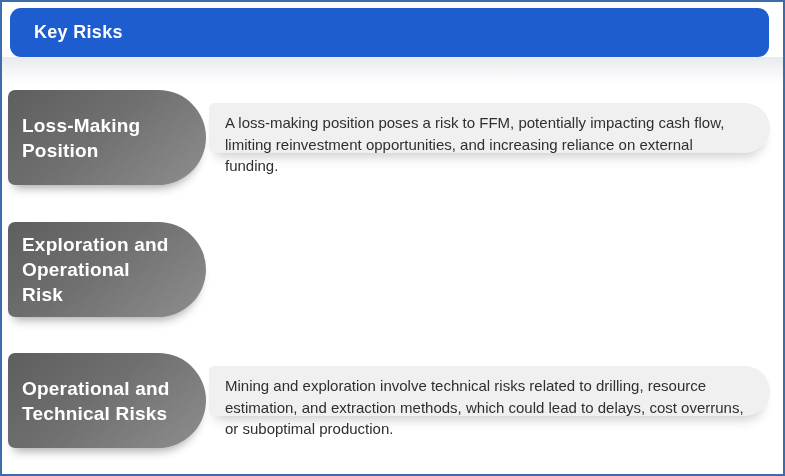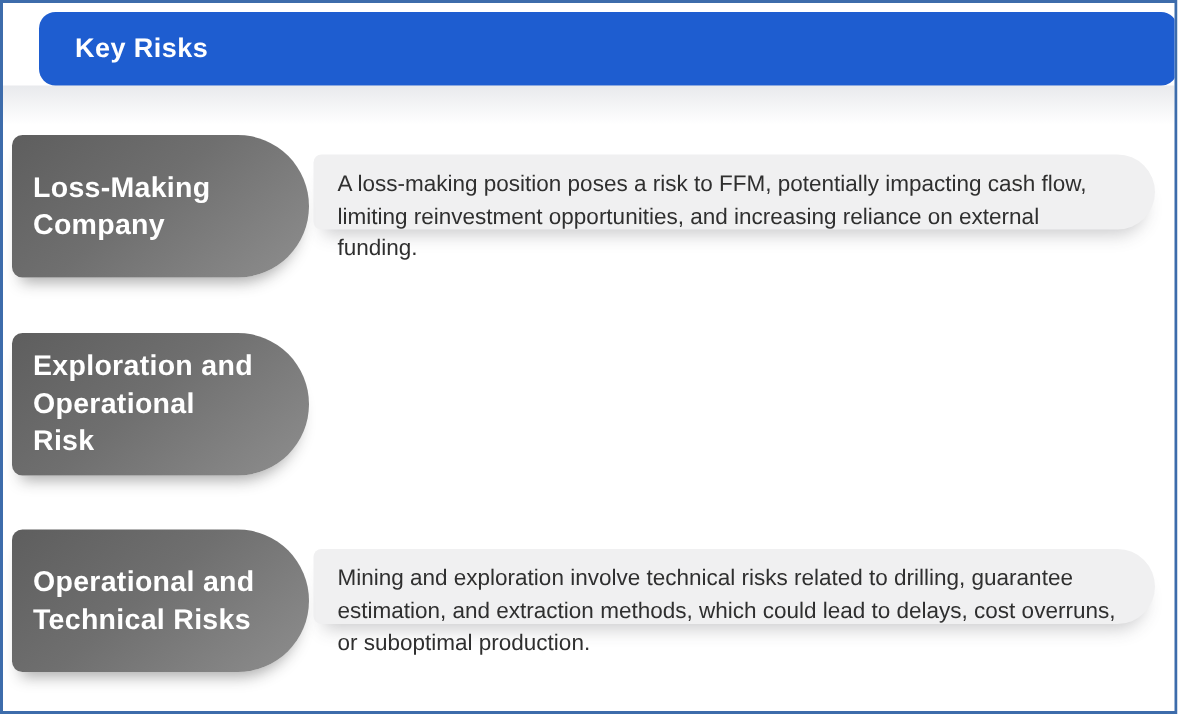--- a/index.html
+++ b/index.html
@@ -10,21 +10,21 @@
     box-sizing: border-box;
     border: 2px solid #3d6cab;
     background: #ffffff;
     overflow: hidden;
     font-family: "Liberation Sans", "DejaVu Sans", sans-serif;
   }
 
   
   .header-bar {
     position: absolute;
-    left: 24px;
+    left: 8px;
     top: 6px;
     width: 759px;
     height: 49px;
     background: #1e5dd0;
     border-radius: 11px;
     display: flex;
     align-items: center;
     padding-left: 24px;
     box-sizing: border-box;
   }
@@ -117,33 +117,33 @@
   <div class="header-bar">
     <span class="header-title">Key Risks</span>
   </div>
   <div class="header-shadow"></div>
 
   <div class="risk-row r1">
     <div class="risk-box">
       <p>A loss-making position poses a risk to FFM, potentially impacting cash flow, limiting reinvestment opportunities, and increasing reliance on external funding.</p>
     </div>
     <div class="risk-pill">
-      <span>Loss-Making Company</span>
+      <span>Loss-Making Position</span>
     </div>
   </div>
 
   <div class="risk-row r2">
     <div class="risk-pill">
       <span>Exploration and Operational Risk</span>
     </div>
   </div>
 
   <div class="risk-row r3">
     <div class="risk-box">
-      <p>Mining and exploration involve technical risks related to drilling, guarantee estimation, and extraction methods, which could lead to delays, cost overruns, or suboptimal production.</p>
+      <p>Mining and exploration involve technical risks related to drilling, resource estimation, and extraction methods, which could lead to delays, cost overruns, or suboptimal production.</p>
     </div>
     <div class="risk-pill">
       <span>Operational and Technical Risks</span>
     </div>
   </div>
 
 
 </div>
 
 </body></html>

